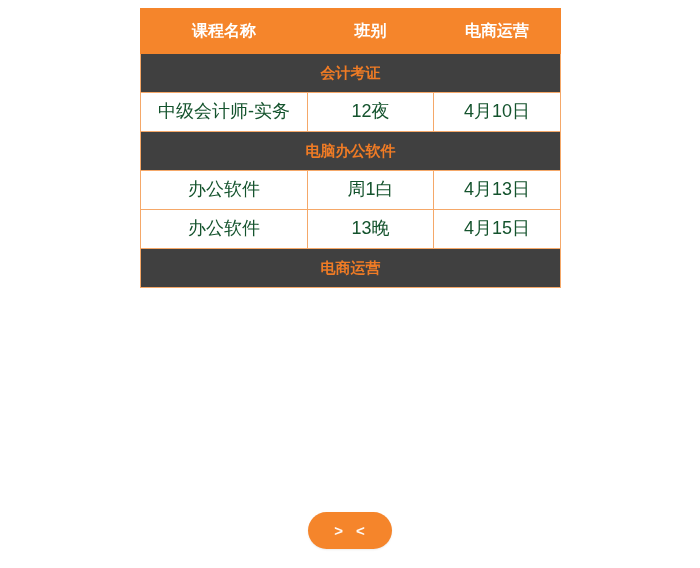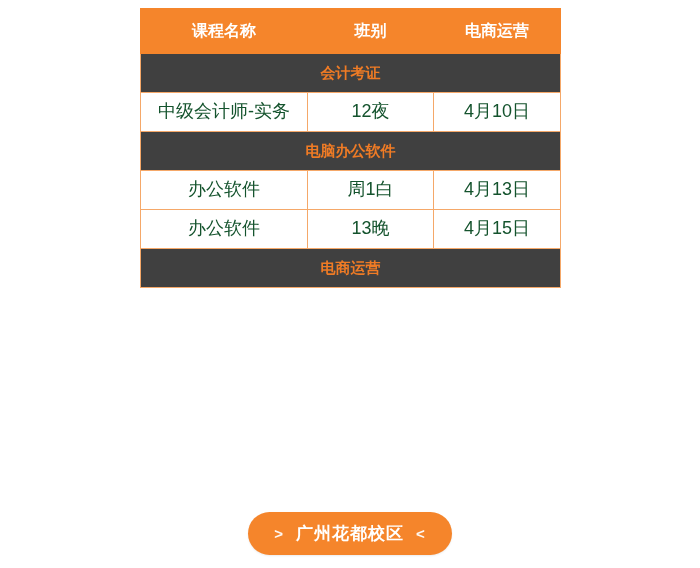--- a/index.html
+++ b/index.html
@@ -152,18 +152,17 @@
         </tr>
 
 
       </tbody>
     </table>
   </div>
 
   <div class="footer">
     <div class="campus-badge">
       <span class="arrow">&gt;</span>
-      <span class="campus-label">广州花都校区</span>
       <span class="arrow">&lt;</span>
     </div>
   </div>
 
 </div>
 
 </body></html>

